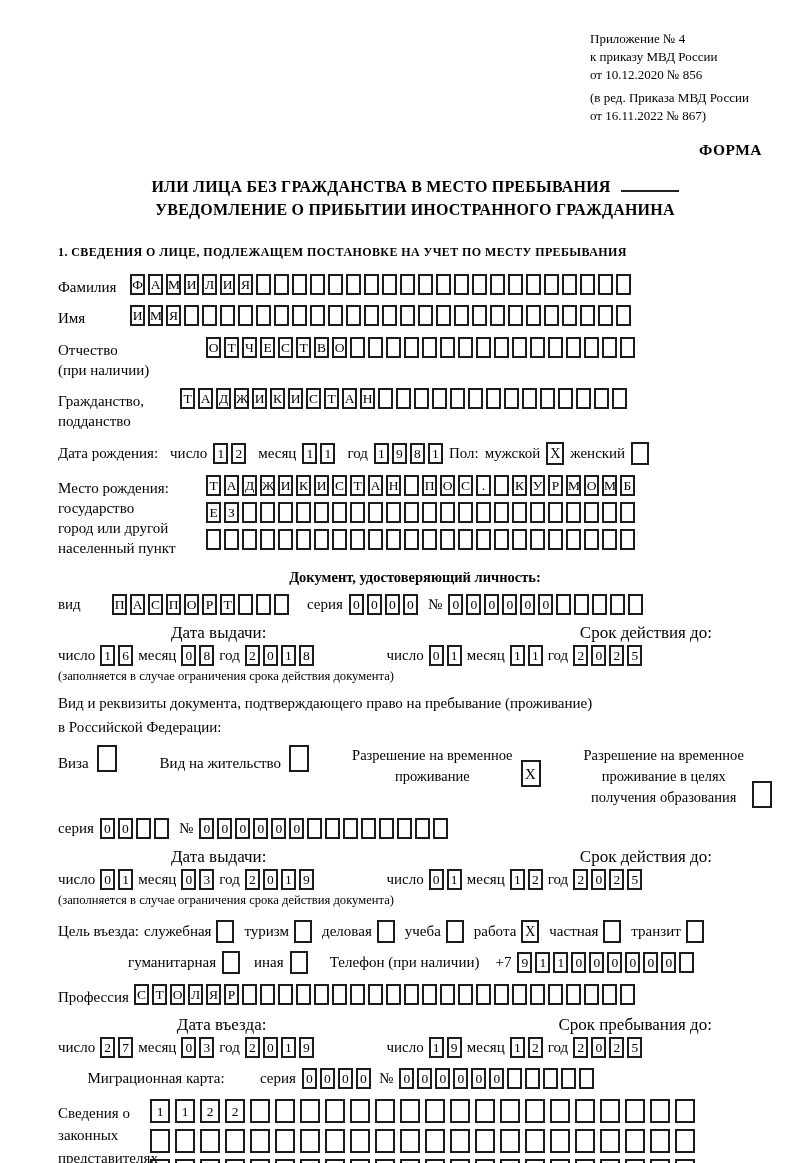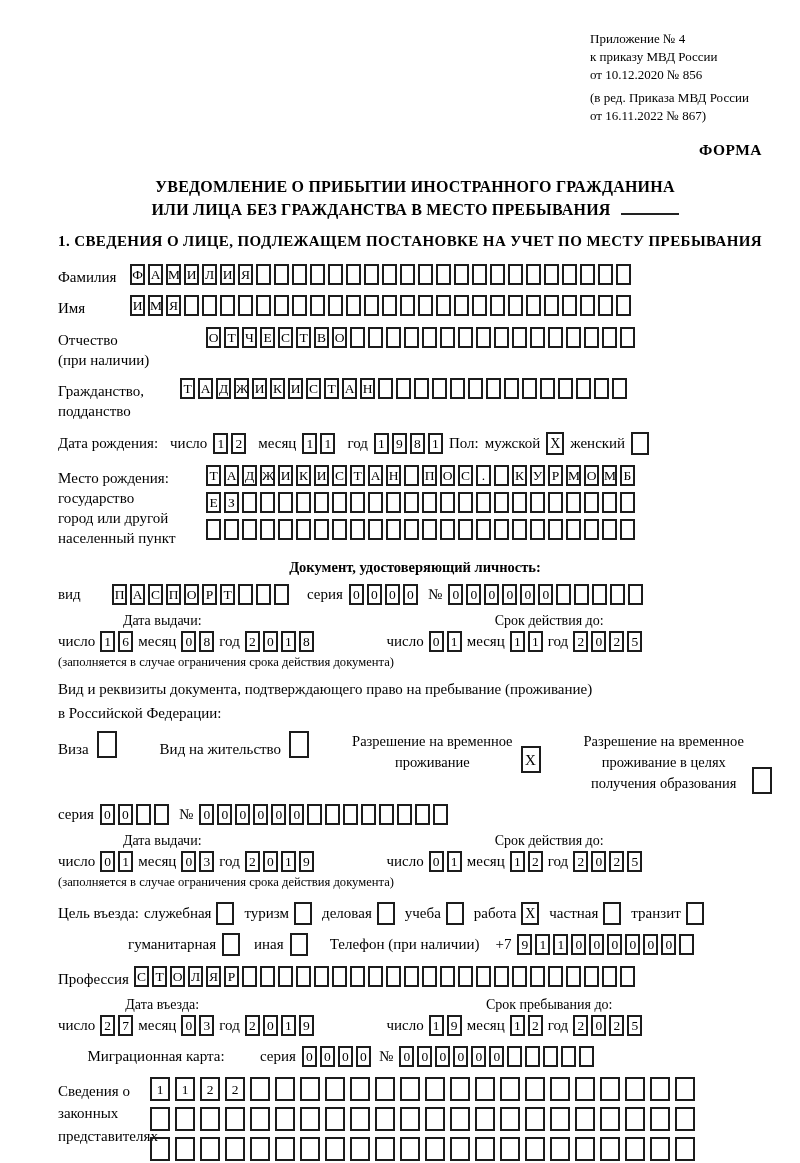--- a/index.html
+++ b/index.html
@@ -13,21 +13,21 @@
 
   
   .hdr-note { margin-left:auto; width:182px; font-size:13px; line-height:1.38; }
   .hdr-note .grp2 { margin-top:5px; }
   .form-label { text-align:right; padding-right:10px; font-weight:bold; font-size:15.5px; margin-top:16px; letter-spacing:0.5px; }
 
   
   .title { text-align:center; font-weight:bold; font-size:16px; margin-top:16px; line-height:1.45; letter-spacing:0.2px; }
   .title-underline { display:inline-block; width:58px; border-bottom:2px solid #222; margin-left:10px; vertical-align:baseline; height:14px; }
 
-  .section-heading { font-weight:bold; font-size:15px; margin-top:12px; letter-spacing:0.4px; }
+  .section-heading { font-weight:bold; font-size:12px; margin-top:24px; letter-spacing:0.4px; }
 
   
   .frow { display:flex; align-items:flex-start; margin-top:8px; }
   .flabel { flex-shrink:0; padding-top:3px; line-height:1.35; }
   .w72 { width:72px; }
   .w122 { width:122px; }
   .w148 { width:148px; }
   .w88 { width:88px; }
 
   
@@ -46,21 +46,21 @@
   .inline-row > * { margin-right:6px; }
   .inline-row .dl { margin-left:6px; }
 
   
   .doc-heading { text-align:center; font-weight:bold; font-size:14.5px; margin-top:10px; margin-bottom:4px; }
 
   
   .dates-row { display:flex; margin-top:8px; }
   .dcol-left { width:46%; }
   .dcol-right { width:54%; }
-  .dhead { text-align:center; font-size:14px; margin-bottom:2px; }
+  .dhead { text-align:right; font-size:17px; margin-bottom:2px; }
   .dcol-left .dhead { padding-right:120px; }
   .dcol-right .dhead { padding-right:60px; }
   .dline { display:flex; align-items:center; white-space:nowrap; }
   .dline > * { margin-right:5px; }
   .dates-note { text-align:left; font-size:12.6px; margin-top:3px; }
 
   .rtext { margin-top:8px; line-height:1.5; }
 
   
   .opt-row { display:flex; justify-content:space-between; margin-top:6px; align-items:flex-start; }
@@ -87,24 +87,24 @@
     <div>Приложение № 4</div>
     <div>к приказу МВД России</div>
     <div>от 10.12.2020 № 856</div>
     <div class="grp2">(в ред. Приказа МВД России</div>
     <div>от 16.11.2022 № 867)</div>
   </div>
 
   <div class="form-label">ФОРМА</div>
 
   <div class="title">
-    <div>УВЕДОМЛЕНИЕ О ПРИБЫТИИ ИНОСТРАННОГО ГРАЖДАНИНА</div>
     <div>
       <span>ИЛИ ЛИЦА БЕЗ ГРАЖДАНСТВА В МЕСТО ПРЕБЫВАНИЯ</span><span class="title-underline"></span>
     </div>
+    <div>УВЕДОМЛЕНИЕ О ПРИБЫТИИ ИНОСТРАННОГО ГРАЖДАНИНА</div>
   </div>
 
   <div class="section-heading">1. СВЕДЕНИЯ О ЛИЦЕ, ПОДЛЕЖАЩЕМ ПОСТАНОВКЕ НА УЧЕТ ПО МЕСТУ ПРЕБЫВАНИЯ</div>
 
   <div class="frow mt14">
     <div class="flabel w72">Фамилия</div>
     <div class="boxrow">
         <span class="cell">Ф</span>
         <span class="cell">А</span>
         <span class="cell">М</span>

